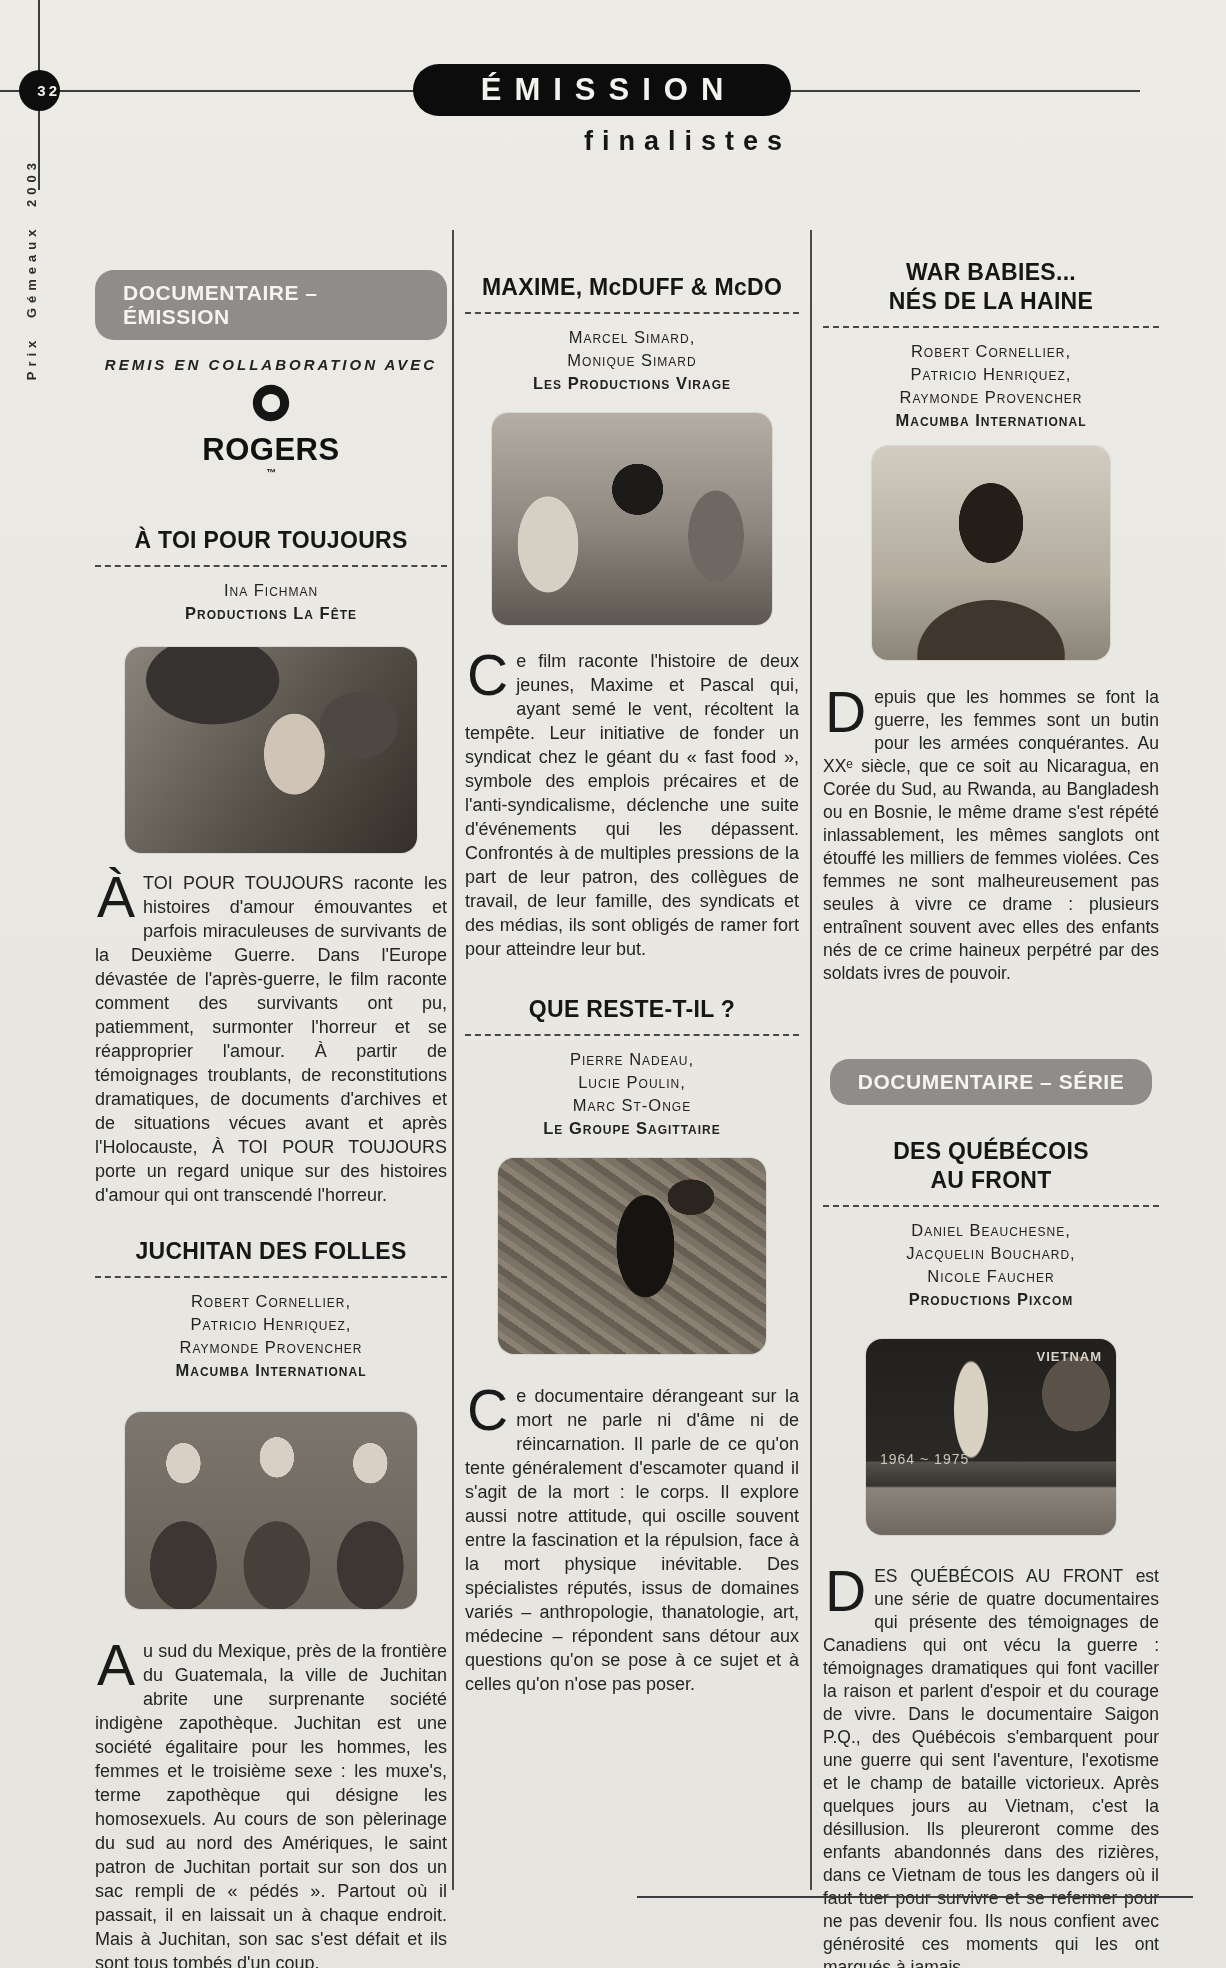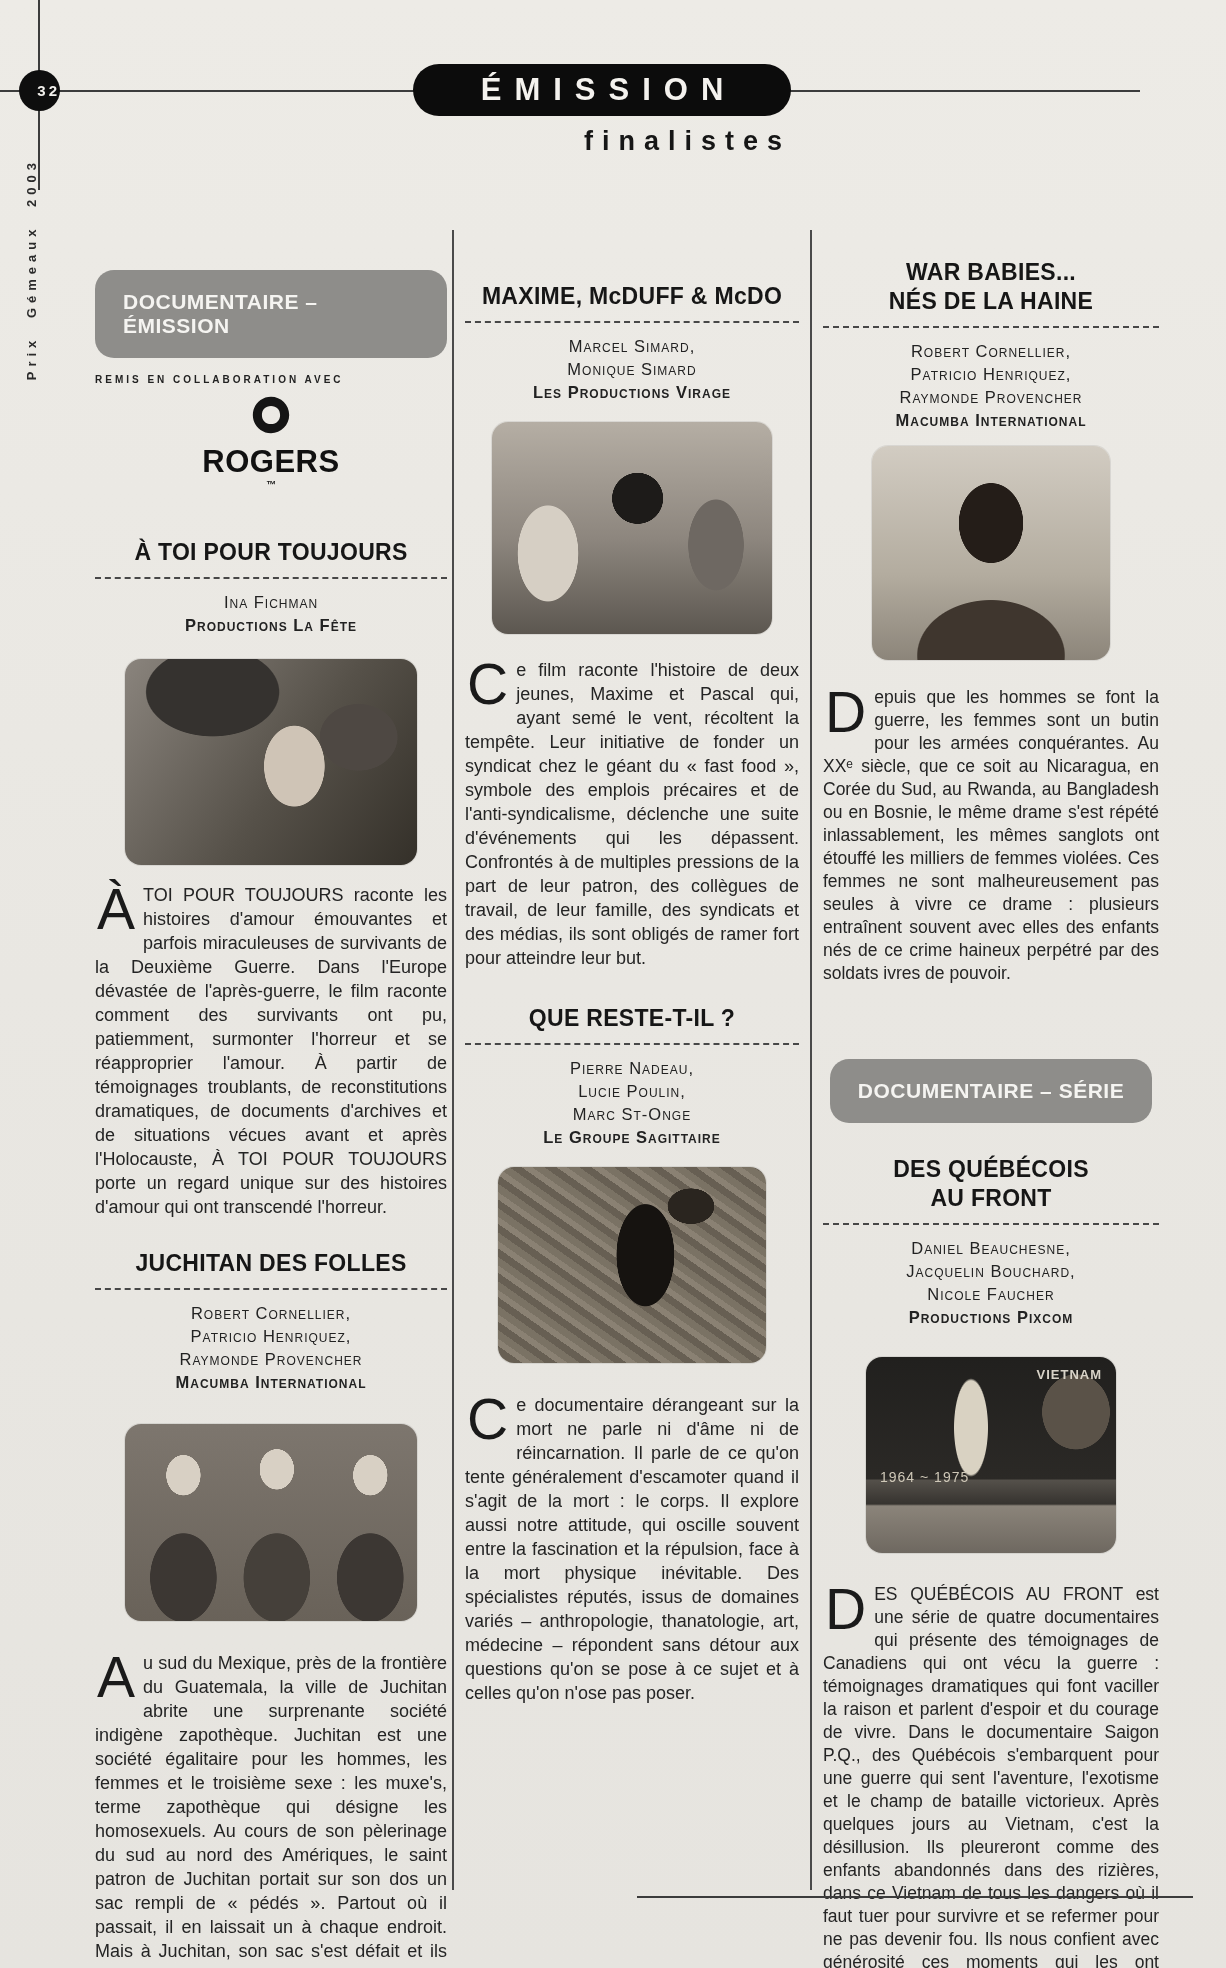--- a/index.html
+++ b/index.html
@@ -28,29 +28,29 @@
   .subtitle {
     position:absolute; left:413px; top:126px; width:378px; text-align:right;
     font-size:27px; font-weight:bold; letter-spacing:9px; color:#161616;
   }
   .divider { position:absolute; top:230px; width:2px; height:1660px; background:#4a4a4a; }
   .divider.d1 { left:452px; }
   .divider.d2 { left:810px; }
 
   .col { position:absolute; }
   .col1 { left:95px;  top:270px; width:352px; }
-  .col2 { left:465px; top:273px; width:334px;margin-top:9px; }
+  .col2 { left:465px; top:273px; width:334px; }
   .col3 { left:823px; top:258px; width:336px; }
 
   .badge {
-    display:block; width:fit-content; margin:0 auto; padding:20px 28px;
+    display:block; width:fit-content; margin:0 auto; padding:11px 28px;
     background:#8e8d8a; border-radius:19px; color:#f5f4f1;
     font-weight:bold; font-size:21px; letter-spacing:0.5px;
   }
-  .collab { font-size:10px; font-weight:bold; letter-spacing:3px; margin-top:16px; color:#222; }
+  .collab { text-align:center; font-size:15px; font-weight:bold; letter-spacing:3px; margin-top:16px; color:#222;font-style:italic; }
   .rogers { display:flex; align-items:center; justify-content:center; gap:9px; margin-top:10px;flex-direction:column; }
   .rogers-name { font-size:31px; font-weight:800; letter-spacing:0.5px; color:#111; }
   .tm { font-size:10px; vertical-align:super; position:relative; top:-10px; font-weight:bold; }
 
   .sec-title { margin:0; text-align:center; font-weight:bold; font-size:23px; letter-spacing:0.3px; color:#161616; line-height:29px; }
   .dashed { border:none; border-top:2px dashed #474747; height:0; margin:10px 0 0 0; }
   .credits { text-align:center; margin-top:12px; font-size:16.5px; line-height:23px; letter-spacing:1px; font-variant:small-caps; color:#222; }
   .credits .prod { font-weight:bold; }
 
   .photo { border-radius:16px; margin-left:auto; margin-right:auto; position:relative; overflow:hidden; box-shadow:0 0 0 1px rgba(0,0,0,0.08); }

